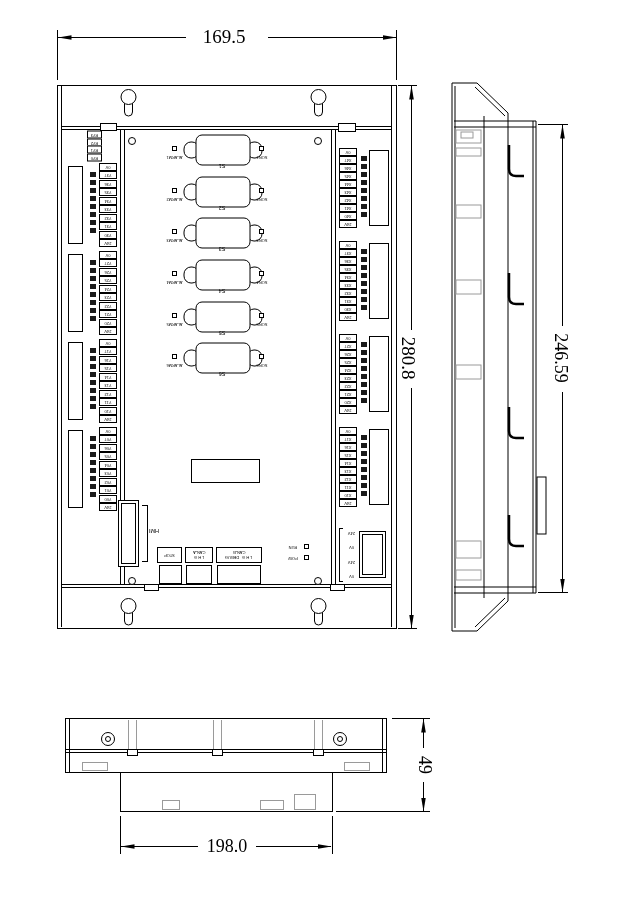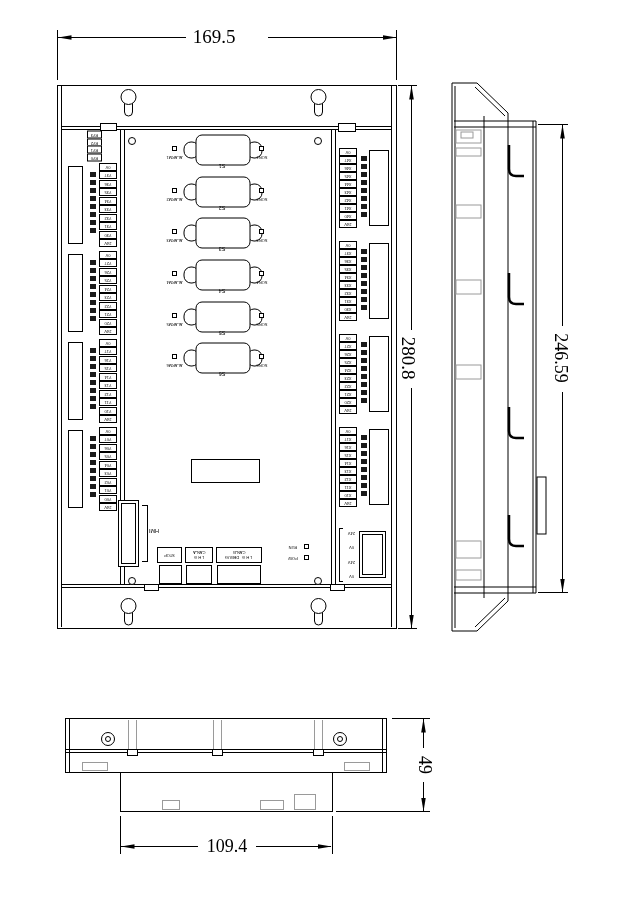--- a/index.html
+++ b/index.html
@@ -65,25 +65,25 @@
     <line x1="336" y1="811.5" x2="430" y2="811.5"></line>
     <line x1="423.5" y1="748" x2="423.5" y2="719" marker-end="url(#ar)"></line>
     <line x1="423.5" y1="782" x2="423.5" y2="811" marker-end="url(#ar)"></line>
 
     <line x1="120.5" y1="816" x2="120.5" y2="854"></line>
     <line x1="332.5" y1="816" x2="332.5" y2="854"></line>
     <line x1="198" y1="846.5" x2="121" y2="846.5" marker-end="url(#ar)"></line>
     <line x1="256" y1="846.5" x2="331" y2="846.5" marker-end="url(#ar)"></line>
   </svg>
 
-  <div class="dimlabel" style="left:214px;top:37px">169.5</div>
+  <div class="dimlabel" style="left:224px;top:37px">169.5</div>
   <div class="dimlabel rot" style="left:408px;top:358px">280.8</div>
   <div class="dimlabel rot sm" style="left:560px;top:358px">246.59</div>
   <div class="dimlabel rot sm" style="left:424px;top:765px">49</div>
-  <div class="dimlabel sm" style="left:227px;top:846px">109.4</div>
+  <div class="dimlabel sm" style="left:227px;top:846px">198.0</div>
 
   <div class="abs" style="left:0;top:0">
     <div class="rect" style="left:57px;top:85px;width:340px;height:544px"></div>
     <div class="vl" style="left:61px;top:86px;height:541px"></div>
     <div class="vl" style="left:391px;top:86px;height:541px"></div>
 
     <div class="hl" style="left:62px;top:126px;width:330px"></div>
     <div class="hl" style="left:62px;top:129px;width:330px"></div>
     <div class="hl" style="left:62px;top:584px;width:330px"></div>
     <div class="hl" style="left:62px;top:587px;width:330px"></div>

